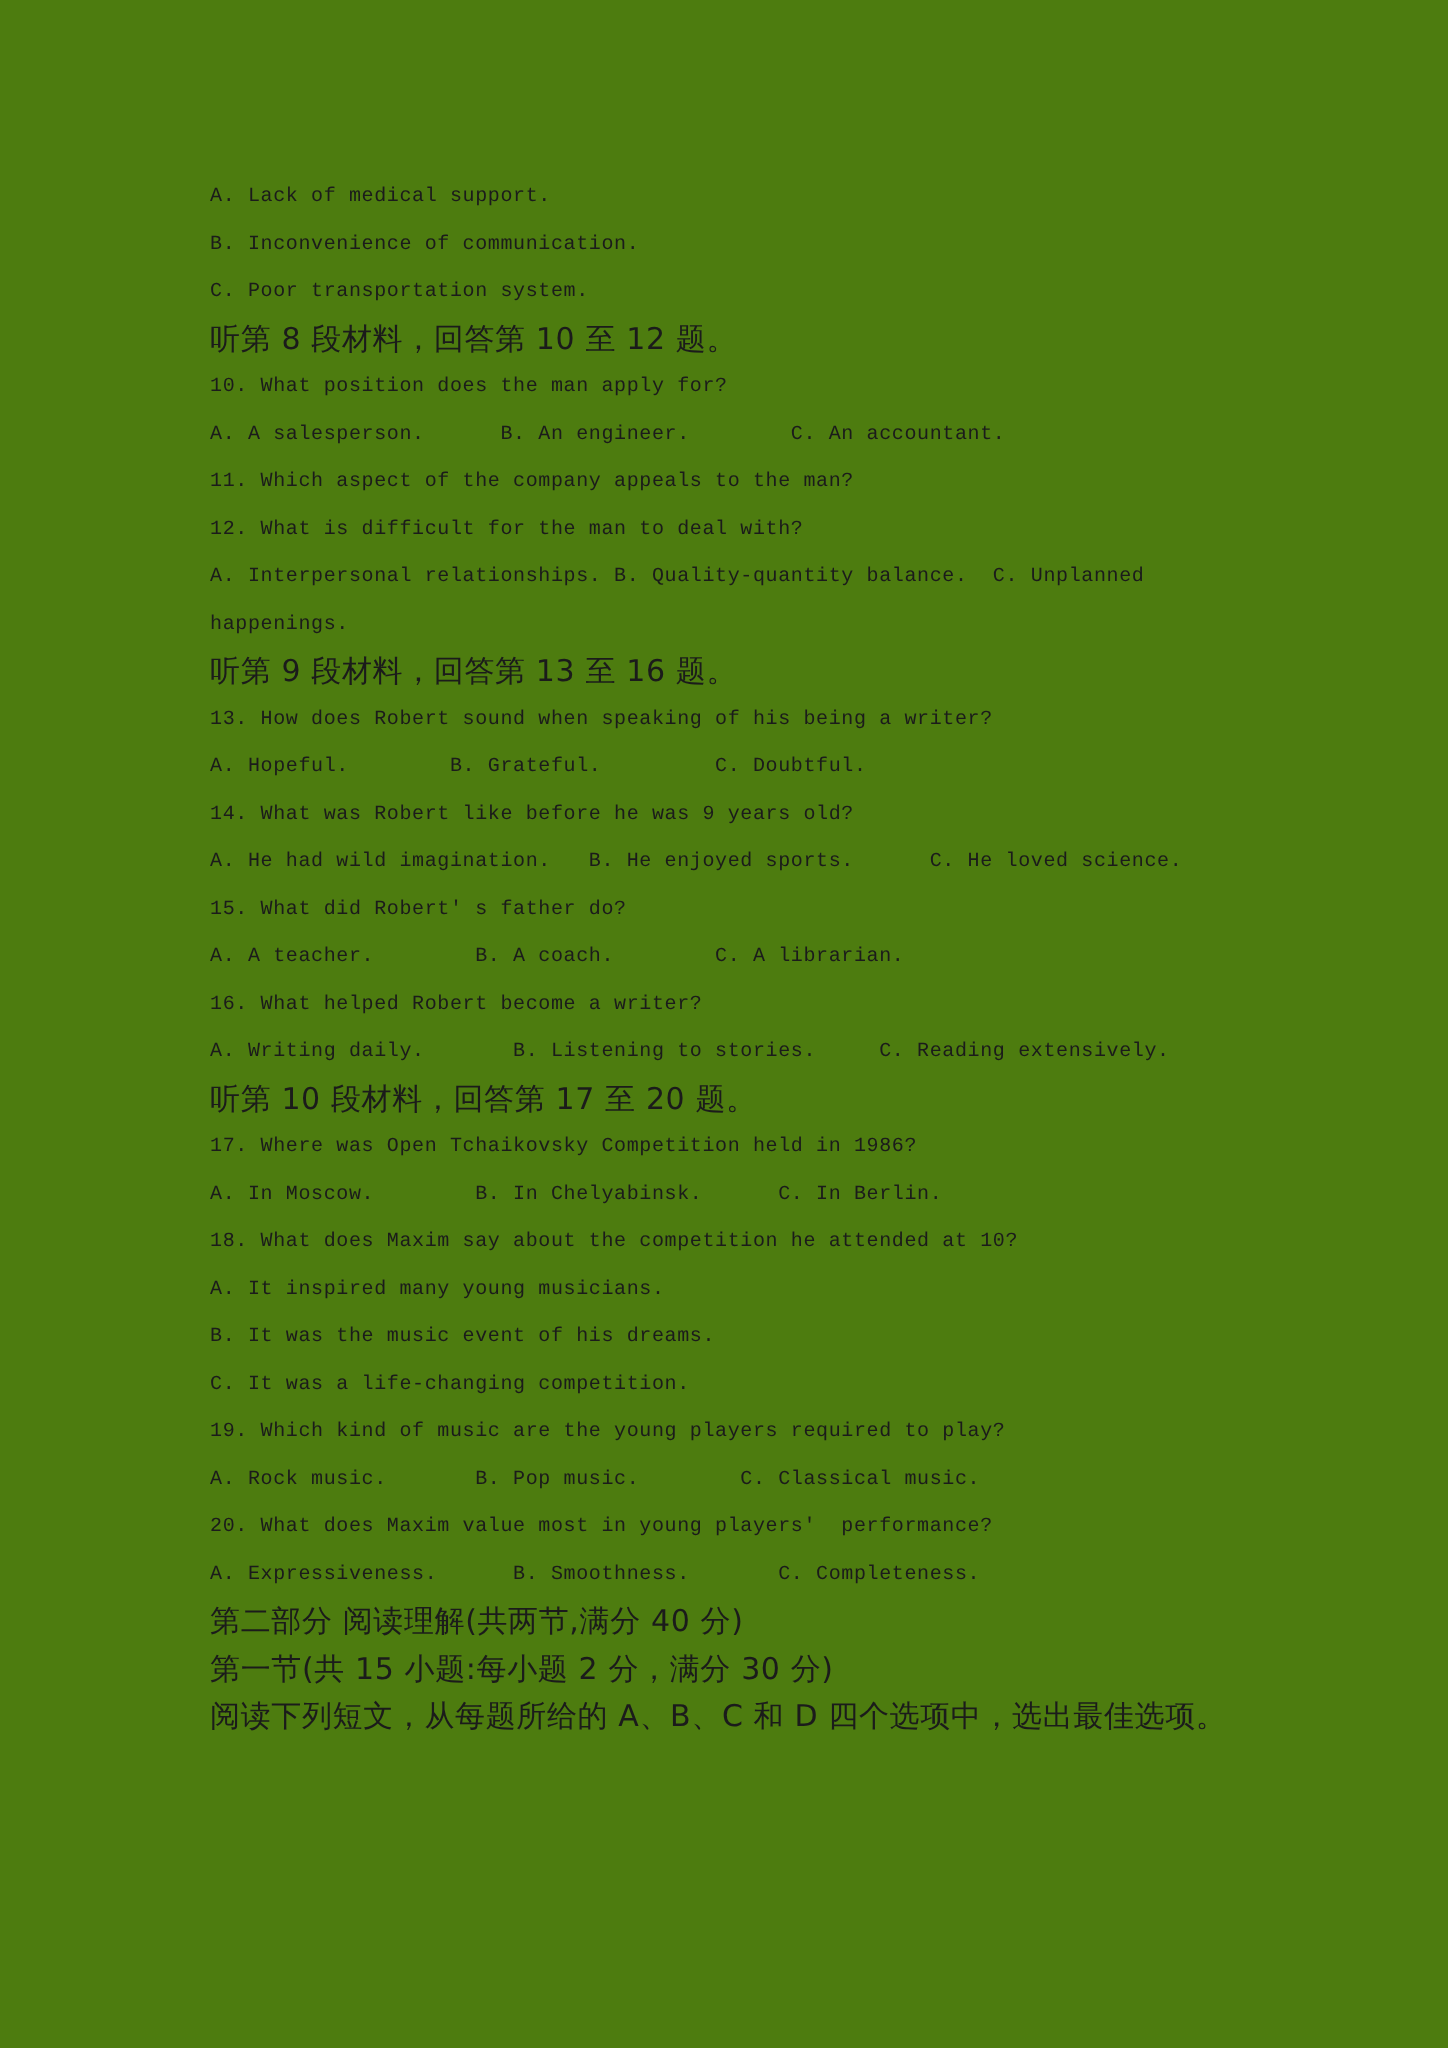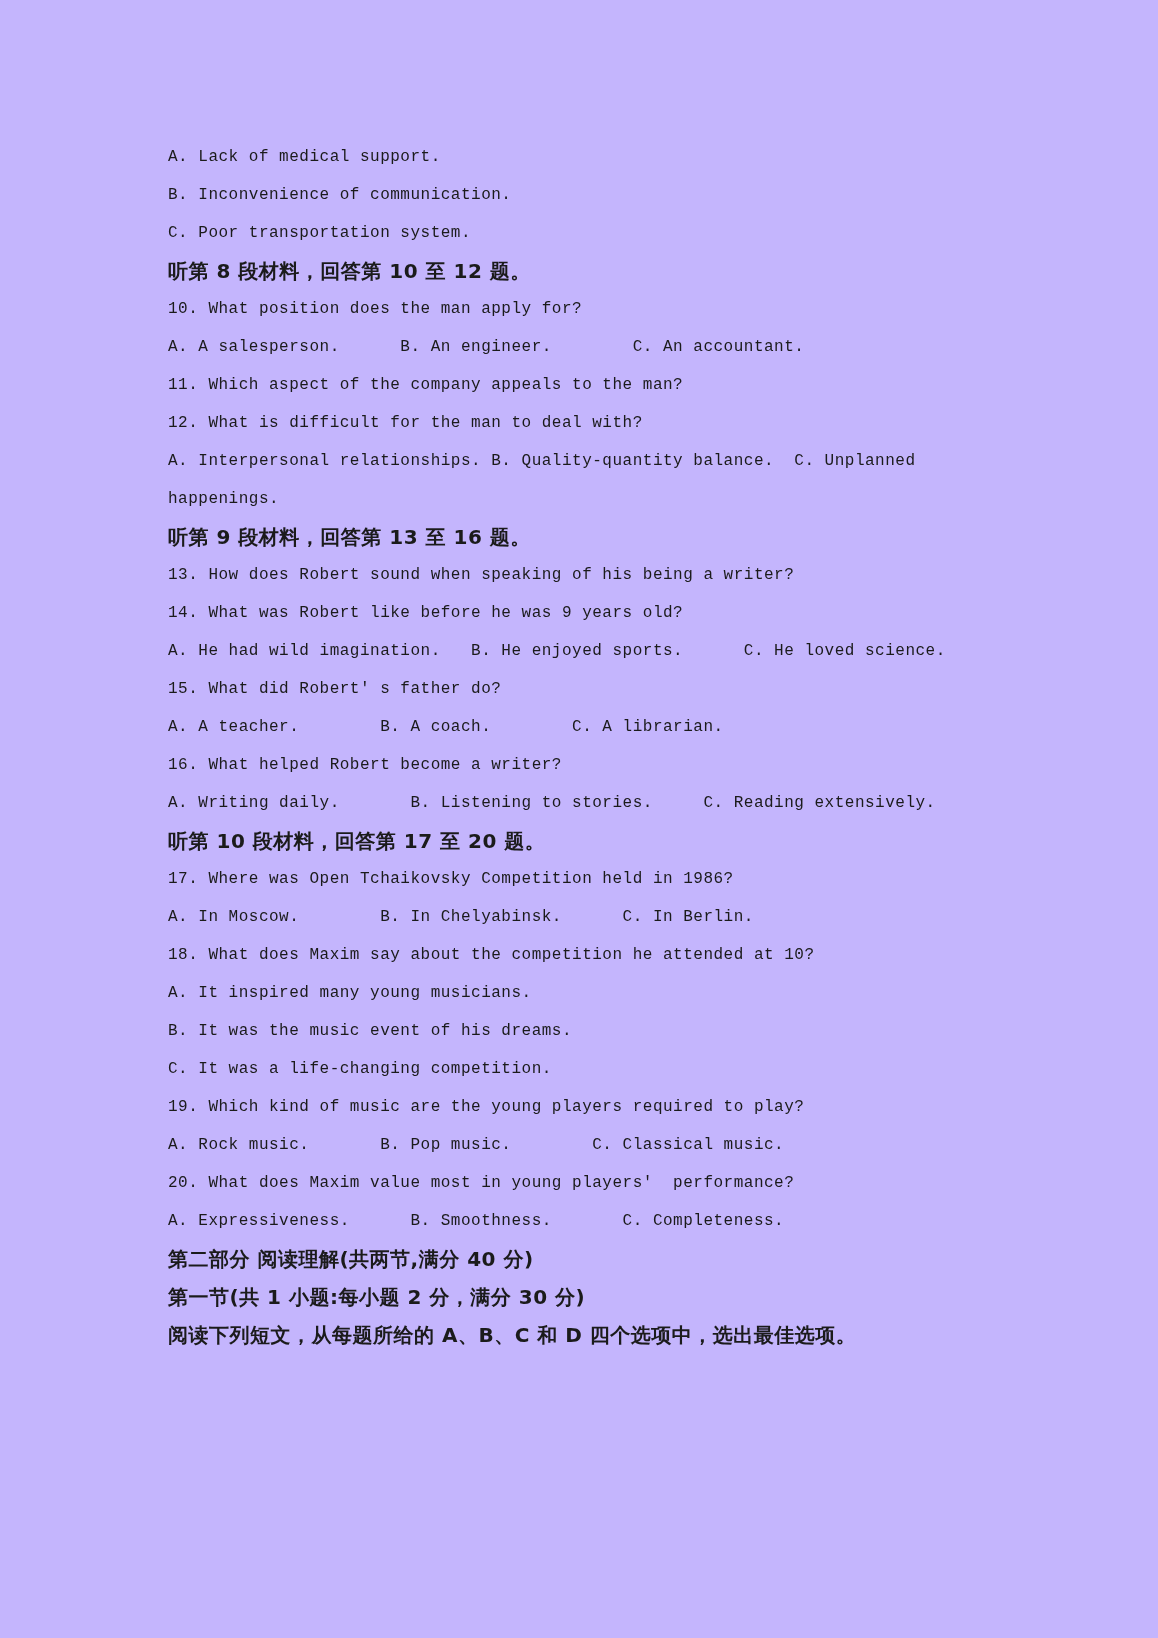--- a/index.html
+++ b/index.html
@@ -4,21 +4,21 @@
 <style>
   html, body {
     margin: 0;
     padding: 0;
     background: #ffffff;
   }
   .page {
     position: relative;
     width: 1158px;
     height: 1638px;
-    background: #c4b5fd;
+    background: #4d7c0f;
     color: #1b1b1b;
     overflow: hidden;
   }
   .content {
     position: absolute;
     top: 138px;
     left: 168px;
     right: 40px;
   }
   p.line {
@@ -28,56 +28,57 @@
     white-space: pre;
   }
   p.line.en {
     font-family: "Liberation Mono", "DejaVu Sans Mono", monospace;
     font-size: 16px;
     font-weight: normal;
     letter-spacing: 0.5px;
   }
   p.line.zh {
     font-family: "DejaVu Sans", "Liberation Sans", sans-serif;
-    font-size: 20px;
-    font-weight: bold;
+    font-size: 24px;
+    font-weight: normal;
     letter-spacing: 0.5px;
   }
 </style>
 </head>
 <body>
 
 <div class="page">
   <div class="content">
       <p class="line en">A. Lack of medical support.</p>
       <p class="line en">B. Inconvenience of communication.</p>
       <p class="line en">C. Poor transportation system.</p>
       <p class="line zh">听第 8 段材料，回答第 10 至 12 题。</p>
       <p class="line en">10. What position does the man apply for?</p>
       <p class="line en">A. A salesperson.      B. An engineer.        C. An accountant.</p>
       <p class="line en">11. Which aspect of the company appeals to the man?</p>
       <p class="line en">12. What is difficult for the man to deal with?</p>
       <p class="line en">A. Interpersonal relationships. B. Quality-quantity balance.  C. Unplanned</p>
       <p class="line en">happenings.</p>
       <p class="line zh">听第 9 段材料，回答第 13 至 16 题。</p>
       <p class="line en">13. How does Robert sound when speaking of his being a writer?</p>
+      <p class="line en">A. Hopeful.        B. Grateful.         C. Doubtful.</p>
       <p class="line en">14. What was Robert like before he was 9 years old?</p>
       <p class="line en">A. He had wild imagination.   B. He enjoyed sports.      C. He loved science.</p>
       <p class="line en">15. What did Robert' s father do?</p>
       <p class="line en">A. A teacher.        B. A coach.        C. A librarian.</p>
       <p class="line en">16. What helped Robert become a writer?</p>
       <p class="line en">A. Writing daily.       B. Listening to stories.     C. Reading extensively.</p>
       <p class="line zh">听第 10 段材料，回答第 17 至 20 题。</p>
       <p class="line en">17. Where was Open Tchaikovsky Competition held in 1986?</p>
       <p class="line en">A. In Moscow.        B. In Chelyabinsk.      C. In Berlin.</p>
       <p class="line en">18. What does Maxim say about the competition he attended at 10?</p>
       <p class="line en">A. It inspired many young musicians.</p>
       <p class="line en">B. It was the music event of his dreams.</p>
       <p class="line en">C. It was a life-changing competition.</p>
       <p class="line en">19. Which kind of music are the young players required to play?</p>
       <p class="line en">A. Rock music.       B. Pop music.        C. Classical music.</p>
       <p class="line en">20. What does Maxim value most in young players'  performance?</p>
       <p class="line en">A. Expressiveness.      B. Smoothness.       C. Completeness.</p>
       <p class="line zh">第二部分 阅读理解(共两节,满分 40 分)</p>
-      <p class="line zh">第一节(共 1 小题:每小题 2 分，满分 30 分)</p>
+      <p class="line zh">第一节(共 15 小题:每小题 2 分，满分 30 分)</p>
       <p class="line zh">阅读下列短文，从每题所给的 A、B、C 和 D 四个选项中，选出最佳选项。</p>
     </div>
 </div>
 
 </body></html>

